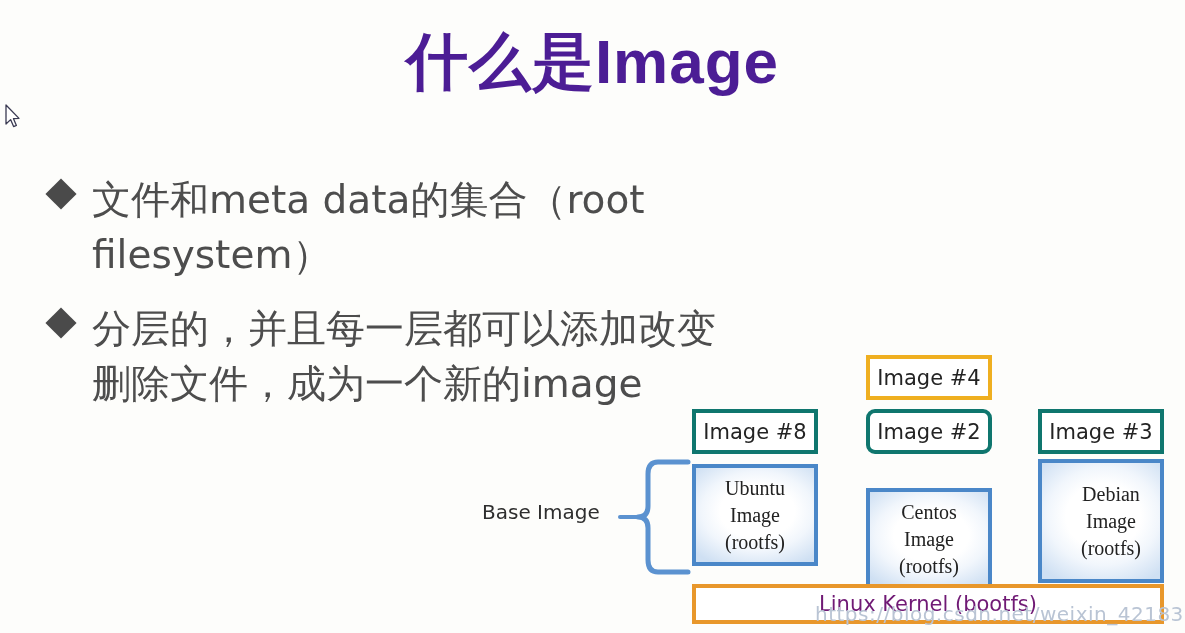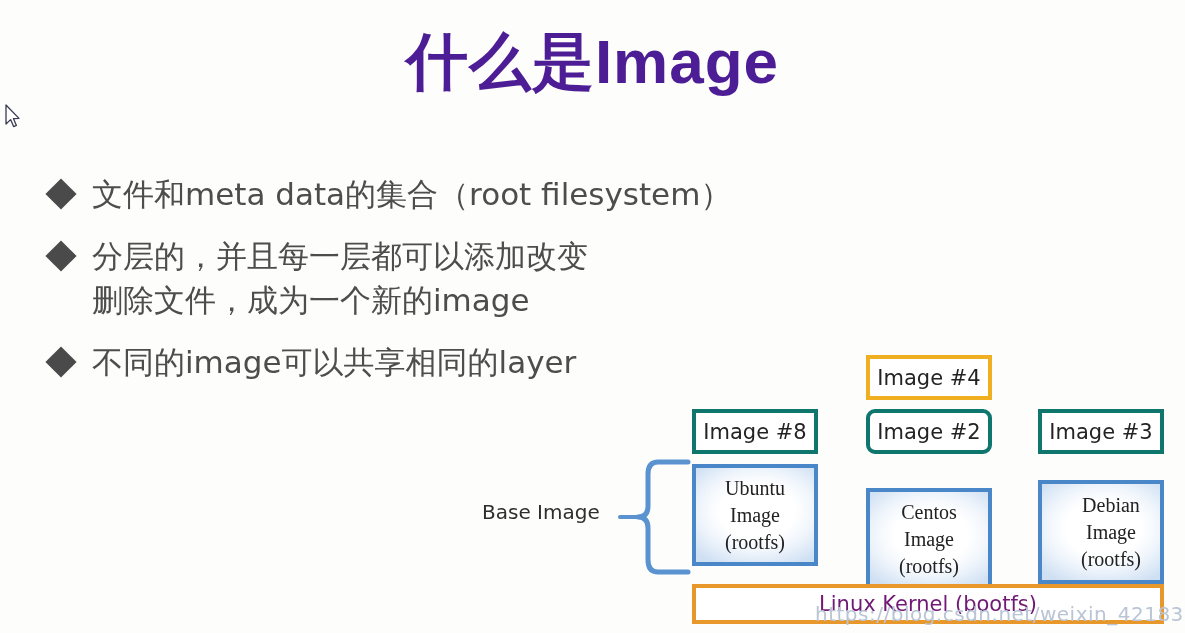--- a/index.html
+++ b/index.html
@@ -46,21 +46,21 @@
     flex: 0 0 auto;
     width: 22px;
     height: 22px;
     margin-top: 11px;
     margin-right: 20px;
     background: #4a4a4a;
     transform: rotate(45deg);
   }
   .bullet-text {
     flex: 1 1 auto;
-    font-size: 31px;
+    font-size: 39px;
     color: #4d4d4d;
     line-height: 1.42;
     white-space: pre-line;
     font-family: "DejaVu Sans", "Liberation Sans", sans-serif;
   }
 
   
   #diagram {
     position: absolute;
     left: 0;
@@ -167,24 +167,20 @@
     <span class="bullet-marker"></span>
     <span class="bullet-text">文件和meta data的集合（root filesystem）</span>
   </div>
 
   <div class="bullet-row">
     <span class="bullet-marker"></span>
     <span class="bullet-text">分层的，并且每一层都可以添加改变
 删除文件，成为一个新的image</span>
   </div>
 
-  <div class="bullet-row">
-    <span class="bullet-marker"></span>
-    <span class="bullet-text">不同的image可以共享相同的layer</span>
-  </div>
 
 
 </div>
 
 <div id="diagram">
 
   <div class="img-label-box accent" style="left:866px; top:355px; width:126px; height:45px;">Image #4</div>
 
   <div class="img-label-box" style="left:692px; top:409px; width:126px; height:45px;">Image #8</div>
 
@@ -197,21 +193,21 @@
     <span>Image</span>
     <span>(rootfs)</span>
   </div>
 
   <div class="base-box" style="left:866px; top:488px; width:126px; height:102px;">
     <span>Centos</span>
     <span>Image</span>
     <span>(rootfs)</span>
   </div>
 
-  <div class="base-box" style="left:1038px; top:480px; width:126px; height:104px;padding-left:20px;">
+  <div class="base-box" style="left:1038px; top:459px; width:126px; height:124px;padding-left:20px;">
     <span>Debian</span>
     <span>Image</span>
     <span>(rootfs)</span>
   </div>
 
   <div id="kernel-bar" style="left:692px; top:584px; width:472px; height:40px;">Linux Kernel (bootfs)</div>
 
   <div id="base-image-label">Base Image</div>
 
   <svg id="brace-svg" viewBox="0 0 80 118">

